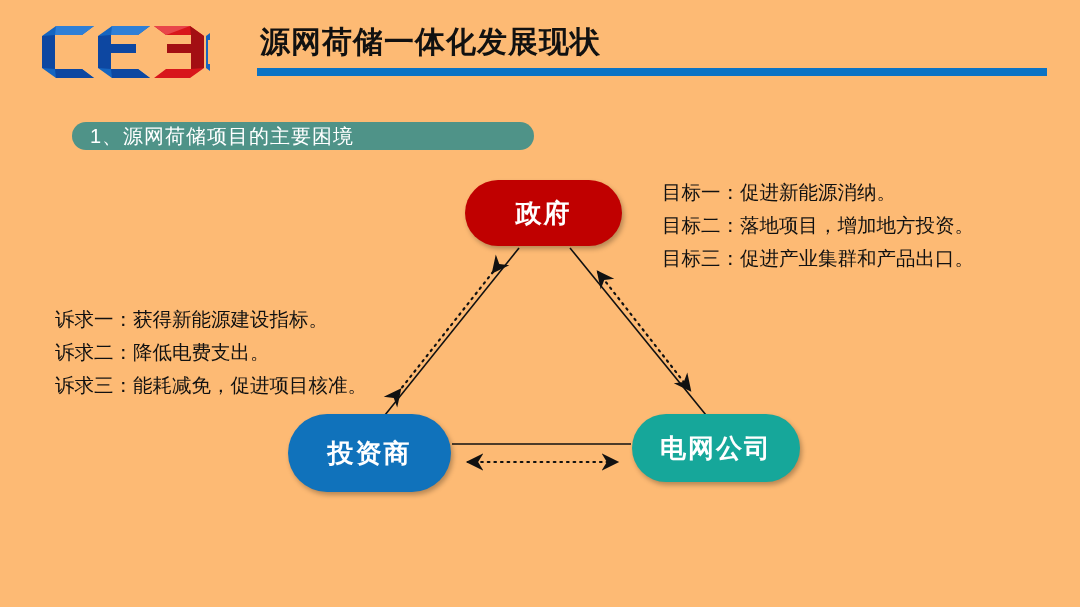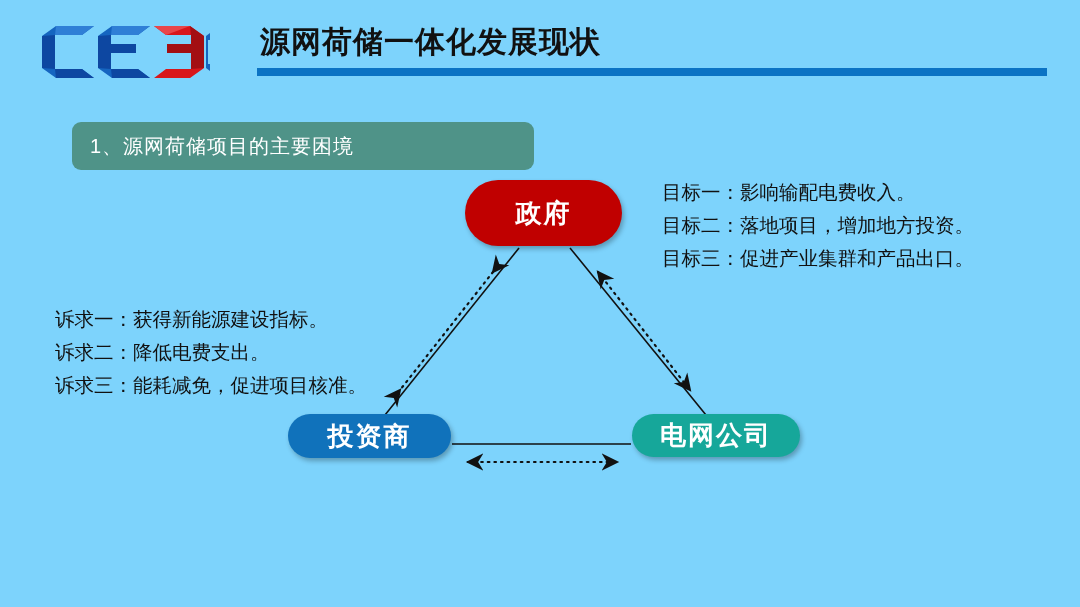--- a/index.html
+++ b/index.html
@@ -2,56 +2,56 @@
 <html><head>
 <meta charset="utf-8">
 <style>
   html,body{margin:0;padding:0;}
   body{
     width:1080px;height:607px;
     background:#ffffff;
     font-family:"Liberation Sans","DejaVu Sans",sans-serif;
     overflow:hidden;position:relative;
   }
-  .slide{position:absolute;inset:0;background:#7dd3fc;}
+  .slide{position:absolute;inset:0;background:#fdba74;}
 
   
   .logo{position:absolute;left:38px;top:26px;width:172px;height:52px;}
   .title{
     position:absolute;left:260px;top:22px;
     font-size:30px;font-weight:bold;color:#111;
     letter-spacing:1px;white-space:nowrap;
   }
   .divider{
     position:absolute;left:257px;top:68px;width:790px;height:8px;
     background:#0b73c4;
   }
 
   
   .section-bar{
-    position:absolute;left:72px;top:122px;width:462px;height:48px;
-    background:#4f9388;border-radius:9px;
+    position:absolute;left:72px;top:122px;width:462px;height:28px;
+    background:#4f9388;border-radius:14px;
     display:flex;align-items:center;
   }
   .section-bar .label{
     color:#ffffff;font-size:20px;padding-left:18px;letter-spacing:1px;
     white-space:nowrap;
   }
 
   
   .node{
     position:absolute;display:flex;align-items:center;justify-content:center;
     color:#fff;font-size:26px;font-weight:bold;letter-spacing:2px;
     border-radius:999px;
     box-shadow:2px 3px 5px rgba(0,0,0,0.28);
     z-index:4;white-space:nowrap;
   }
   .node-gov{left:465px;top:180px;width:157px;height:66px;background:#c00000;}
-  .node-inv{left:288px;top:414px;width:163px;height:44px;background:#1072bb;font-family:Liberation Serif, serif;}
-  .node-grid{left:632px;top:414px;width:168px;height:43px;background:#16a79a;}
+  .node-inv{left:288px;top:414px;width:163px;height:78px;background:#1072bb;font-family:Liberation Serif, serif;}
+  .node-grid{left:632px;top:414px;width:168px;height:68px;background:#16a79a;}
 
   
   .wires{position:absolute;left:0;top:0;width:1080px;height:607px;z-index:2;}
 
   
   .txtblock{position:absolute;color:#111;font-size:19.5px;line-height:33px;white-space:nowrap;}
   .txtblock .row{display:block;}
   .goals{left:662px;top:176px;}
   .appeals{left:55px;top:303px;}
   .concerns{left:466px;top:486px;}
@@ -118,21 +118,21 @@
     <span>政府</span>
   </div>
   <div class="node node-inv">
     <span>投资商</span>
   </div>
   <div class="node node-grid">
     <span>电网公司</span>
   </div>
 
   <div class="txtblock goals">
-    <span class="row">目标一：影响输配电费收入。</span>
+    <span class="row">目标一：促进新能源消纳。</span>
     <span class="row">目标二：落地项目，增加地方投资。</span>
     <span class="row">目标三：促进产业集群和产品出口。</span>
   </div>
 
   <div class="txtblock appeals">
     <span class="row">诉求一：获得新能源建设指标。</span>
     <span class="row">诉求二：降低电费支出。</span>
     <span class="row">诉求三：能耗减免，促进项目核准。</span>
   </div>
 

